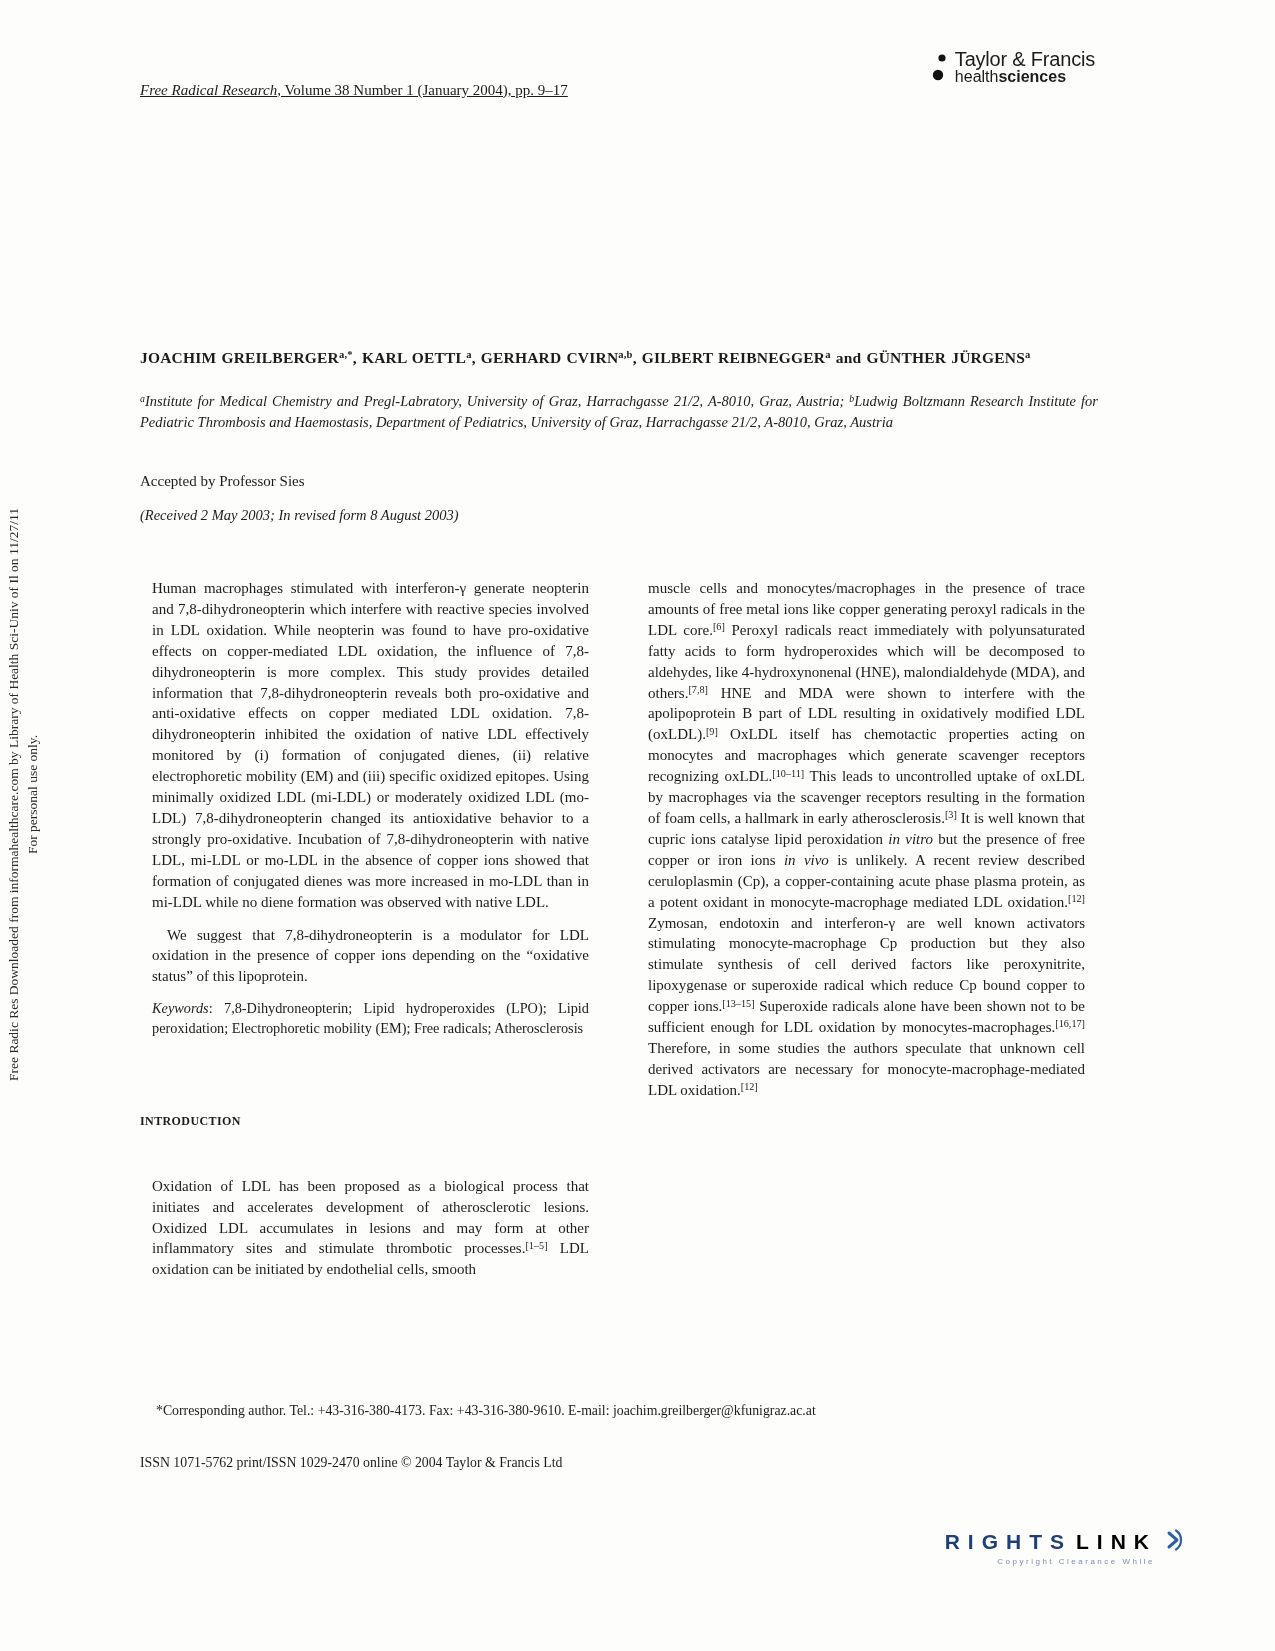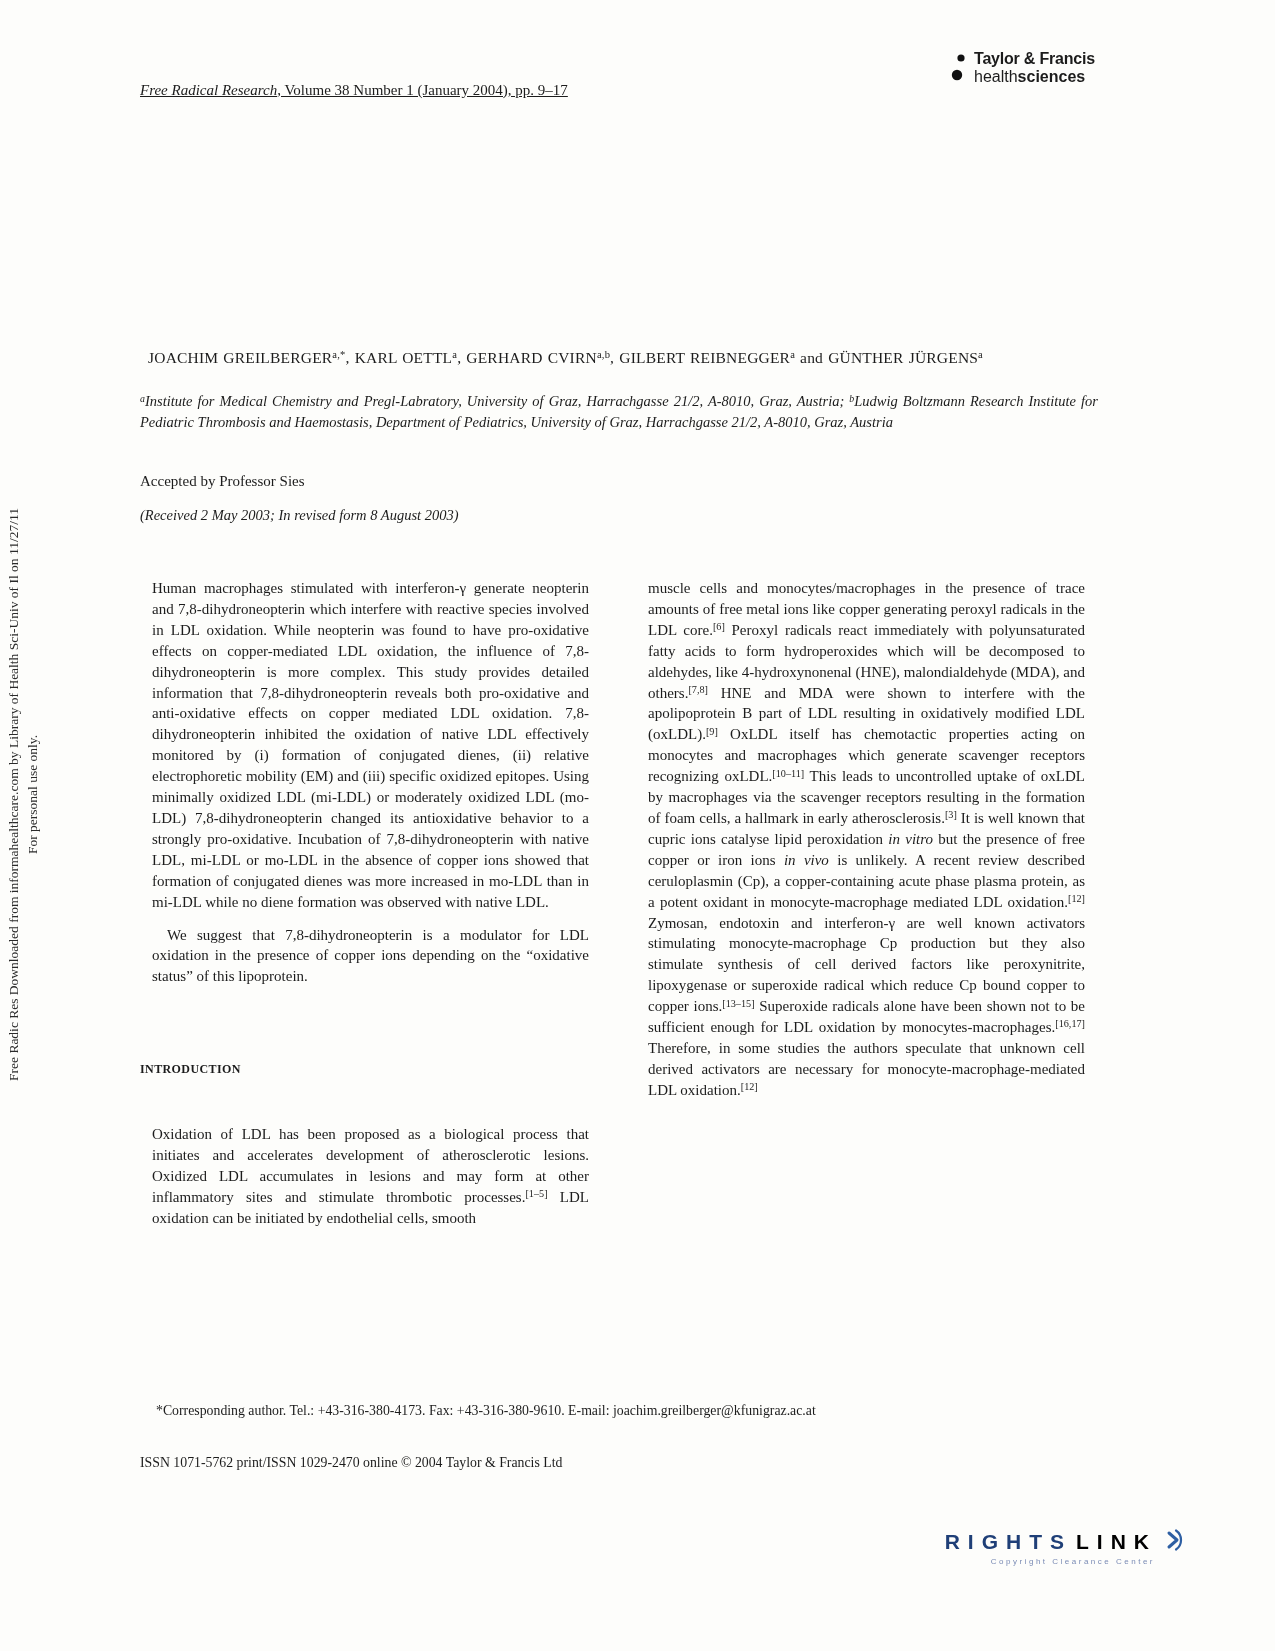--- a/index.html
+++ b/index.html
@@ -14,34 +14,34 @@
     overflow: hidden;
   }
   sup { font-size: 0.68em; line-height: 0; vertical-align: baseline; position: relative; top: -0.45em; }
 
   
   .journal-line { position: absolute; left: 140px; top: 82px; font-size: 15px; text-decoration: underline; }
   .journal-line .jname { font-style: italic; }
   .publisher-logo { position: absolute; top: 50px; right: 180px; display: flex; gap: 8px; align-items: flex-start; font-family: "Liberation Sans", sans-serif; }
   .publisher-logo .mark { margin-top: 2px; }
   .publisher-text { line-height: 18px; }
-  .publisher-text .l1 { font-size: 16px; font-weight: 700; letter-spacing: -0.2px; }
+  .publisher-text .l1 { font-size: 20px; font-weight: 400; letter-spacing: -0.2px; }
   .publisher-text .l2 { font-size: 16px; }
   .publisher-text .l2 .bold { font-weight: 700; }
 
   
   .sidebar-stamp {
     position: absolute; left: 4px; top: 1142px; width: 695px;
     transform: rotate(-90deg); transform-origin: 0 0;
     font-size: 13.5px; line-height: 19px; text-align: center; color: #2a2a2a;
   }
 
   
   .title { position: absolute; left: 140px; top: 283px; width: 980px; font-size: 34px; font-weight: 400; margin: 0; letter-spacing: 0.2px; }
-  .authors { position: absolute; left: 148px; top: 349px; width: 965px; font-size: 15.5px; letter-spacing: 0.2px; word-spacing: 1px; }
+  .authors { position: absolute; left: 140px; top: 349px; width: 965px; font-size: 15.5px; letter-spacing: 0.2px; word-spacing: 1px; font-weight: bold; }
   .affiliations { position: absolute; left: 140px; top: 391px; width: 958px; font-size: 14.5px; font-style: italic; line-height: 20.5px; text-align: justify; }
   .accepted { position: absolute; left: 140px; top: 459px; font-size: 15px; margin-top: 14px; }
   .received { position: absolute; left: 140px; top: 507px; font-size: 14.5px; font-style: italic; }
 
   
   .col { position: absolute; top: 566px; width: 461px; font-size: 15px; line-height: 20.9px; text-align: justify; }
   .col-left  { left: 140px; }
   .col-right { left: 636px; }
   .col p { margin: 12px; }
   .abstract-p2 { text-indent: 15px; }
@@ -88,20 +88,21 @@
   </div>
 
   <div class="authors">JOACHIM GREILBERGER<sup>a,*</sup>, KARL OETTL<sup>a</sup>, GERHARD CVIRN<sup>a,b</sup>, GILBERT REIBNEGGER<sup>a</sup> and GÜNTHER JÜRGENS<sup>a</sup></div>
   <div class="affiliations"><sup>a</sup>Institute for Medical Chemistry and Pregl-Labratory, University of Graz, Harrachgasse 21/2, A-8010, Graz, Austria; <sup>b</sup>Ludwig Boltzmann Research Institute for Pediatric Thrombosis and Haemostasis, Department of Pediatrics, University of Graz, Harrachgasse 21/2, A-8010, Graz, Austria</div>
   <div class="accepted">Accepted by Professor Sies</div>
   <div class="received">(Received 2 May 2003; In revised form 8 August 2003)</div>
 
   <div class="col col-left">
     <p class="abstract-p1">Human macrophages stimulated with interferon-γ generate neopterin and 7,8-dihydroneopterin which interfere with reactive species involved in LDL oxidation. While neopterin was found to have pro-oxidative effects on copper-mediated LDL oxidation, the influence of 7,8-dihydroneopterin is more complex. This study provides detailed information that 7,8-dihydroneopterin reveals both pro-oxidative and anti-oxidative effects on copper mediated LDL oxidation. 7,8-dihydroneopterin inhibited the oxidation of native LDL effectively monitored by (i) formation of conjugated dienes, (ii) relative electrophoretic mobility (EM) and (iii) specific oxidized epitopes. Using minimally oxidized LDL (mi-LDL) or moderately oxidized LDL (mo-LDL) 7,8-dihydroneopterin changed its antioxidative behavior to a strongly pro-oxidative. Incubation of 7,8-dihydroneopterin with native LDL, mi-LDL or mo-LDL in the absence of copper ions showed that formation of conjugated dienes was more increased in mo-LDL than in mi-LDL while no diene formation was observed with native LDL.</p>
     <p class="abstract-p2">We suggest that 7,8-dihydroneopterin is a modulator for LDL oxidation in the presence of copper ions depending on the “oxidative status” of this lipoprotein.</p>
+    <p class="keywords"><i>Keywords</i>: 7,8-Dihydroneopterin; Lipid hydroperoxides (LPO); Lipid peroxidation; Electrophoretic mobility (EM); Free radicals; Atherosclerosis</p>
     <h2 class="section-heading">INTRODUCTION</h2>
     <p class="intro-para">Oxidation of LDL has been proposed as a biological process that initiates and accelerates development of atherosclerotic lesions. Oxidized LDL accumulates in lesions and may form at other inflammatory sites and stimulate thrombotic processes.<sup>[1–5]</sup> LDL oxidation can be initiated by endothelial cells, smooth</p>
   </div>
 
   <div class="col col-right">
     <p>muscle cells and monocytes/macrophages in the presence of trace amounts of free metal ions like copper generating peroxyl radicals in the LDL core.<sup>[6]</sup> Peroxyl radicals react immediately with polyunsaturated fatty acids to form hydroperoxides which will be decomposed to aldehydes, like 4-hydroxynonenal (HNE), malondialdehyde (MDA), and others.<sup>[7,8]</sup> HNE and MDA were shown to interfere with the apolipoprotein B part of LDL resulting in oxidatively modified LDL (oxLDL).<sup>[9]</sup> OxLDL itself has chemotactic properties acting on monocytes and macrophages which generate scavenger receptors recognizing oxLDL.<sup>[10–11]</sup> This leads to uncontrolled uptake of oxLDL by macrophages via the scavenger receptors resulting in the formation of foam cells, a hallmark in early atherosclerosis.<sup>[3]</sup> It is well known that cupric ions catalyse lipid peroxidation <i>in vitro</i> but the presence of free copper or iron ions <i>in vivo</i> is unlikely. A recent review described ceruloplasmin (Cp), a copper-containing acute phase plasma protein, as a potent oxidant in monocyte-macrophage mediated LDL oxidation.<sup>[12]</sup> Zymosan, endotoxin and interferon-γ are well known activators stimulating monocyte-macrophage Cp production but they also stimulate synthesis of cell derived factors like peroxynitrite, lipoxygenase or superoxide radical which reduce Cp bound copper to copper ions.<sup>[13–15]</sup> Superoxide radicals alone have been shown not to be sufficient enough for LDL oxidation by monocytes-macrophages.<sup>[16,17]</sup> Therefore, in some studies the authors speculate that unknown cell derived activators are necessary for monocyte-macrophage-mediated LDL oxidation.<sup>[12]</sup></p>
   </div>
 
   <div class="footnote">*Corresponding author. Tel.: +43-316-380-4173. Fax: +43-316-380-9610. E-mail: joachim.greilberger@kfunigraz.ac.at</div>
 
@@ -113,16 +114,16 @@
     <div class="rl-row">
       <span class="rl-rights" style="color: rgb(31, 63, 119);">RIGHTS</span>
       <span class="rl-link" style="color: #000000;">LINK</span>
       <span>
         <svg width="24" height="24" viewBox="0 0 24 24" aria-hidden="true">
           <path d="M8 5 L16 12 L8 19" fill="none" stroke="#2e5fa3" stroke-width="3" stroke-linecap="round" stroke-linejoin="round"></path>
           <path d="M15 2.5 a11.5 11.5 0 0 1 0 19" fill="none" stroke="#2e5fa3" stroke-width="2.2" stroke-linecap="round"></path>
         </svg>
       </span>
     </div>
-    <div class="rl-sub">Copyright Clearance Center</div>
+    <div class="rl-sub">Copyright Clearance While</div>
   </div>
 
 </div>
 
 </body></html>

